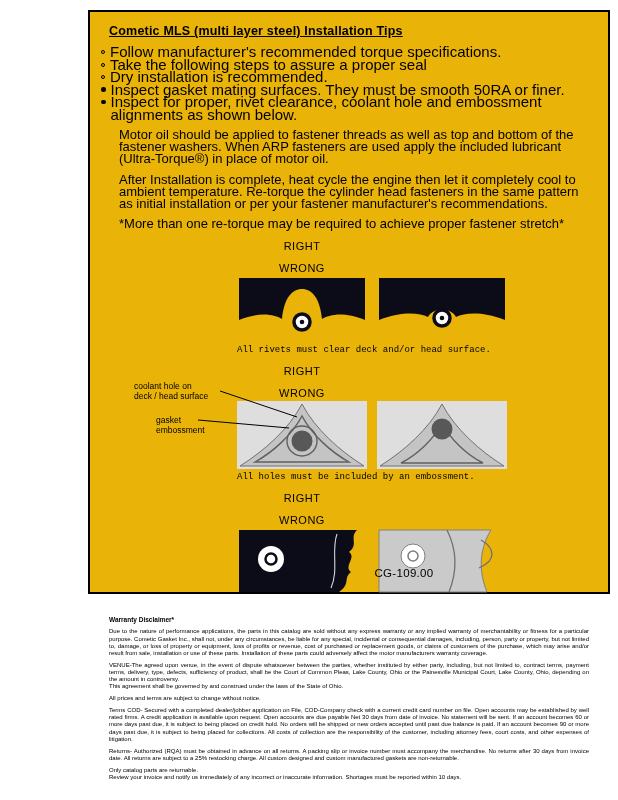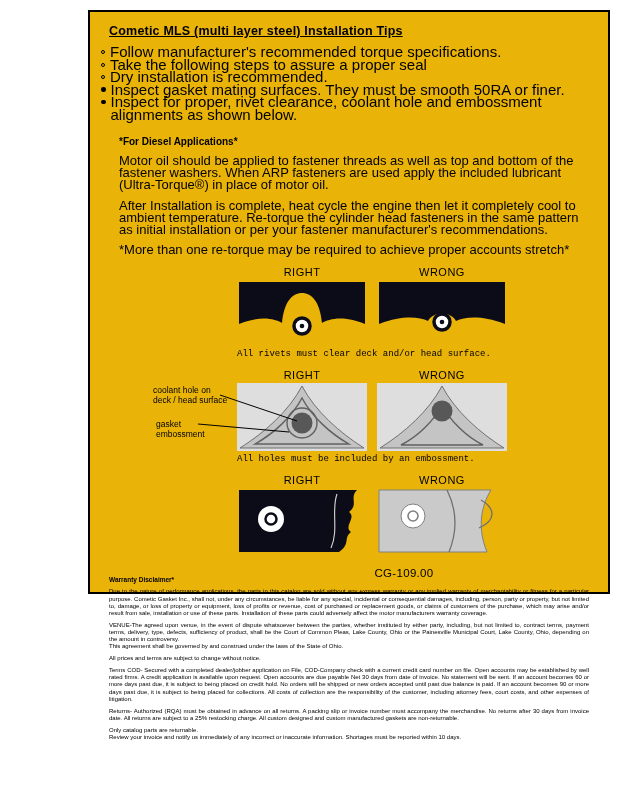--- a/index.html
+++ b/index.html
@@ -9,28 +9,28 @@
   .title { margin:12px 0 0 19px; font-size:12.5px; font-weight:bold; text-decoration:underline; letter-spacing:0.2px; }
   .bullets { margin:8px 0 0 11px; }
   .bullet-row { display:flex; align-items:flex-start; font-size:15px; line-height:12.5px; }
   .bullet-row.sub { }
   .marker-o { width:4px; height:4px; border:1px solid #000; border-radius:50%; margin:4px 5px 0 0; flex:0 0 auto; }
   .marker-dot { width:4.5px; height:4.5px; background:#000; border-radius:50%; margin:3.8px 5px 0 0; flex:0 0 auto; }
   .diesel-heading { margin:15px 0 0 29px; font-size:10px; font-weight:bold; }
   .para { margin:8px 0 0 29px; width:468px; font-size:13px; line-height:12.2px; }
   .diagrams { position:relative; margin:10px 0 0 147px; width:270px; }
   .diag-row { margin-bottom:9px; position:relative; }
-  .diag-headers { display:flex; gap:10px; }
+  .diag-headers { display:flex; gap:10px;flex-direction:column; }
   .diag-headers span { width:130px; text-align:center; font-size:11px; letter-spacing:0.5px; }
   .diag-panels { display:flex; gap:10px; margin-top:2px; }
   svg.panel { width:130px; height:66px; display:block; }
   svg.panel2 { width:130px; height:68px; display:block; }
   .diag-caption { margin-top:3px; font-size:9px; line-height:11px; white-space:pre-line;font-family:Liberation Mono, monospace; }
   .callout { position:absolute; font-size:8.5px; line-height:10px; white-space:pre-line; }
-  .callout-coolant { left:-103px; top:16px; width:90px;margin-left:19px; }
+  .callout-coolant { left:-103px; top:16px; width:90px; }
   .callout-emboss { left:-125px; top:50px; width:90px;padding-left:44px; }
   .callout-svg { position:absolute; left:-40px; top:16px; width:110px; height:70px; pointer-events:none; }
   .disclaimer { margin:22px 19px 0 19px; }
   .disc-heading { font-size:6.5px; font-weight:bold; }
   .disc-para { font-size:6px; line-height:7.1px; text-align:justify; margin-top:5px; }
   .disc-para.tight { margin-top:0; }
   .footer { position:absolute; bottom:13px; left:0; width:100%; text-align:center; padding-left:110px; font-size:11.5px; letter-spacing:0.3px; }
 </style>
 </head>
 <body>
@@ -55,24 +55,23 @@
     <div class="bullet-row sub">
       <span class="marker-dot"></span>
       <span>Inspect gasket mating surfaces.  They must be smooth 50RA or finer.</span>
     </div>
     <div class="bullet-row sub">
       <span class="marker-dot"></span>
       <span>Inspect for proper, rivet clearance, coolant hole and embossment alignments as shown below.</span>
     </div>
   </div>
 
-  <div class="diesel-heading">*For Diesel Applications*</div>
   <div class="para">Motor oil should be applied to fastener threads as well as top and bottom of the fastener washers. When ARP fasteners are used apply the included lubricant (Ultra-Torque®) in place of motor oil.</div>
   <div class="para">After Installation is complete, heat cycle the engine then let it completely cool to ambient temperature. Re-torque the cylinder head fasteners in the same pattern as initial installation or per your fastener manufacturer's recommendations.</div>
-  <div class="para">*More than one re-torque may be required to achieve proper accounts stretch*</div>
+  <div class="para">*More than one re-torque may be required to achieve proper fastener stretch*</div>
 
   <div class="diagrams">
 
     <div class="diag-row">
       <div class="diag-headers">
         <span>RIGHT</span>
         <span>WRONG</span>
       </div>
       <div class="diag-panels">
         <svg class="panel" viewBox="0 0 130 66">

